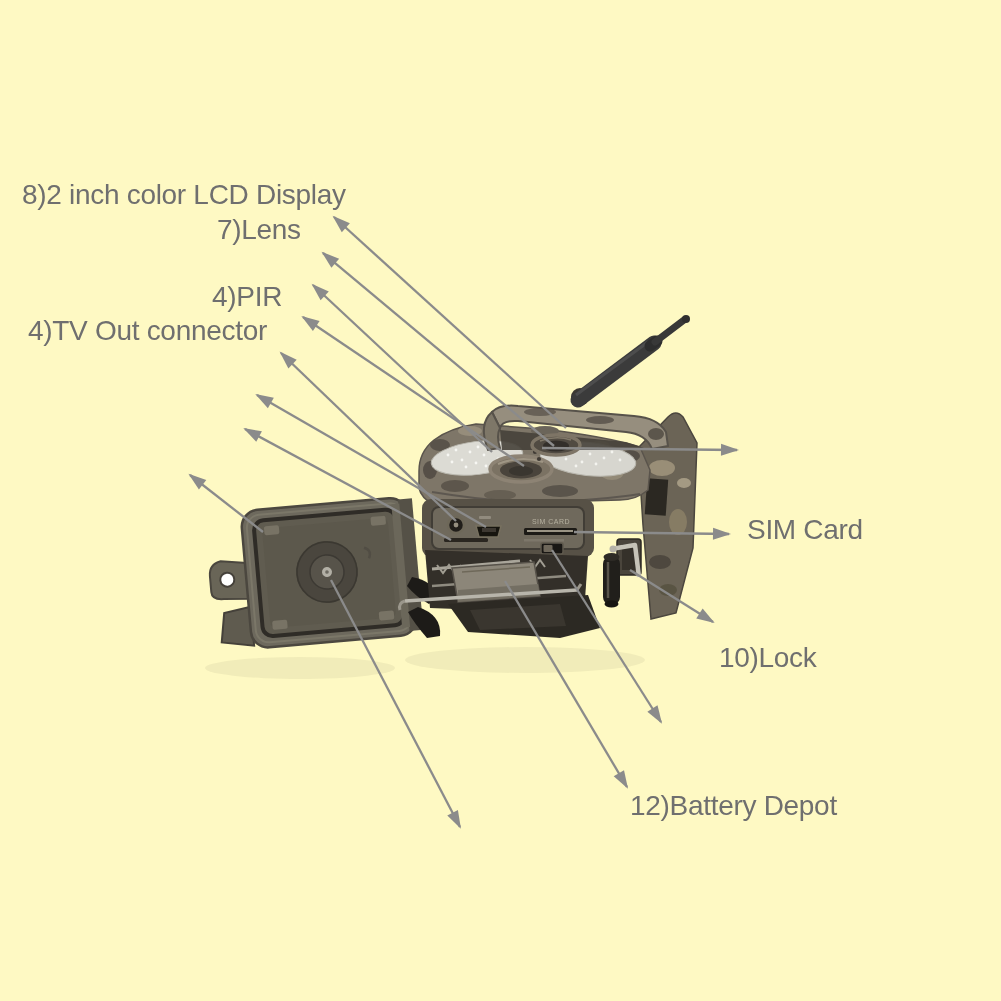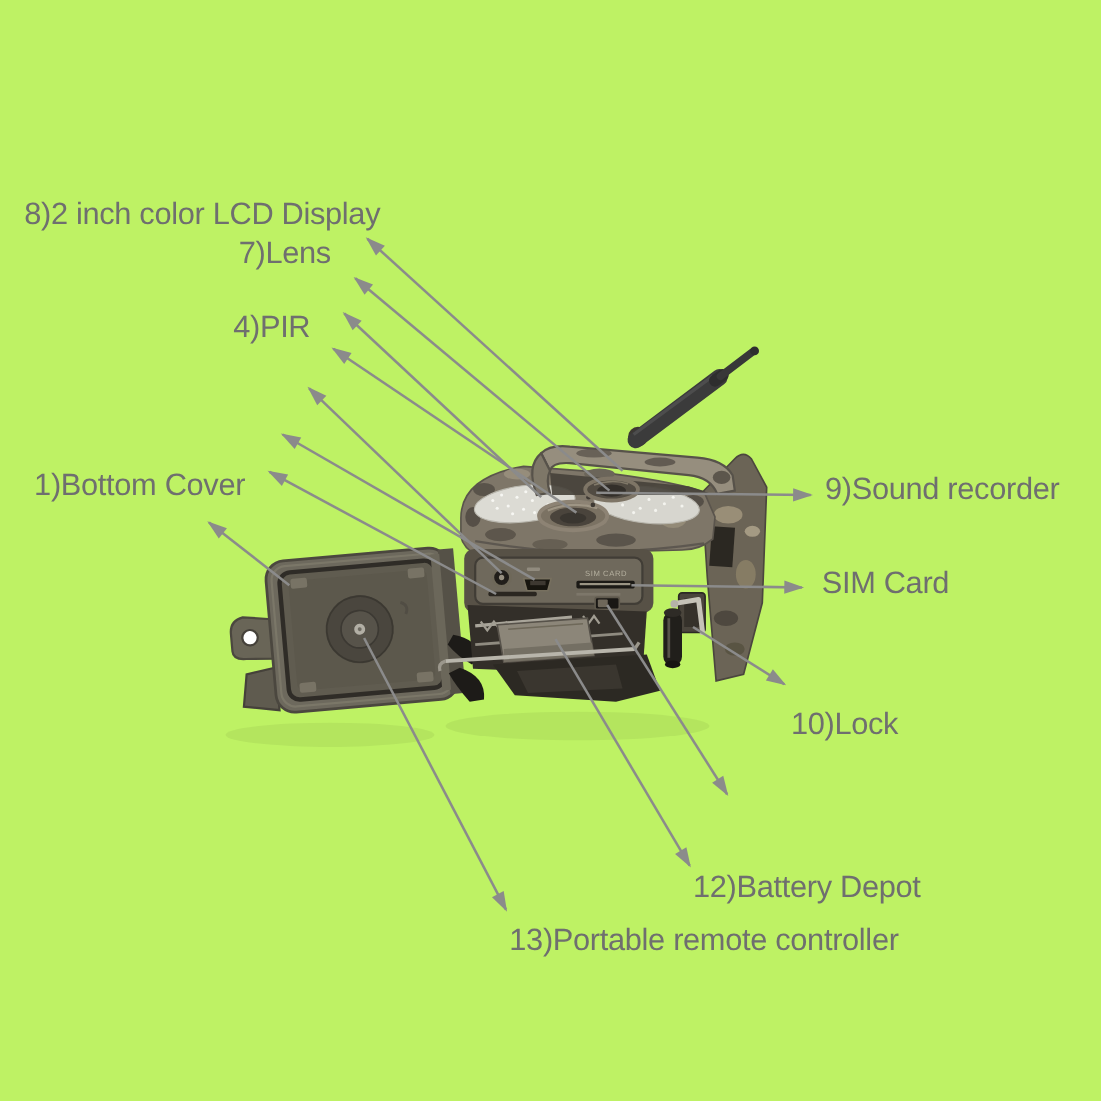--- a/index.html
+++ b/index.html
@@ -1,17 +1,17 @@
 <!DOCTYPE html>
 <html><head>
 <meta charset="utf-8">
 <style>
   html,body{margin:0;padding:0;background:#ffffff;}
   .stage{
-    position:relative;width:1001px;height:1001px;background:#bef264;overflow:hidden;
+    position:relative;width:1001px;height:1001px;background:#fef9c3;overflow:hidden;
     font-family:"Liberation Sans",sans-serif;
   }
   .stage svg{position:absolute;left:0;top:0;}
   .callout{
     position:absolute;font-size:28px;line-height:1.15;color:#6f6f6f;
     letter-spacing:-0.3px;white-space:nowrap;
     font-family:"Liberation Sans",sans-serif;
   }
 </style>
 </head>
@@ -231,21 +231,19 @@
       <line x1="630" y1="570" x2="713" y2="622" marker-end="url(#ah)"></line>
       <line x1="552" y1="550" x2="661" y2="722" marker-end="url(#ah)"></line>
       <line x1="505" y1="581" x2="627" y2="787" marker-end="url(#ah)"></line>
       <line x1="331" y1="580" x2="460" y2="827" marker-end="url(#ah)"></line>
     </g>
   </svg>
 
   <div class="callout" style="left:22px;top:179px">8)2 inch color LCD Display</div>
   <div class="callout" style="left:217px;top:214px">7)Lens</div>
   <div class="callout" style="left:212px;top:281px">4)PIR</div>
-  <div class="callout" style="left:31px;top:425px">1)Bottom Cover</div>
-
-  <div class="callout" style="left:750px;top:429px">9)Sound recorder</div>
+  <div class="callout" style="left:28px;top:315px">4)TV Out connector</div>
+
   <div class="callout" style="left:747px;top:514px">SIM Card</div>
   <div class="callout" style="left:719px;top:642px">10)Lock</div>
   <div class="callout" style="left:630px;top:790px">12)Battery Depot</div>
-  <div class="callout" style="left:463px;top:839px">13)Portable remote controller</div>
 
 </div>
 
 </body></html>

